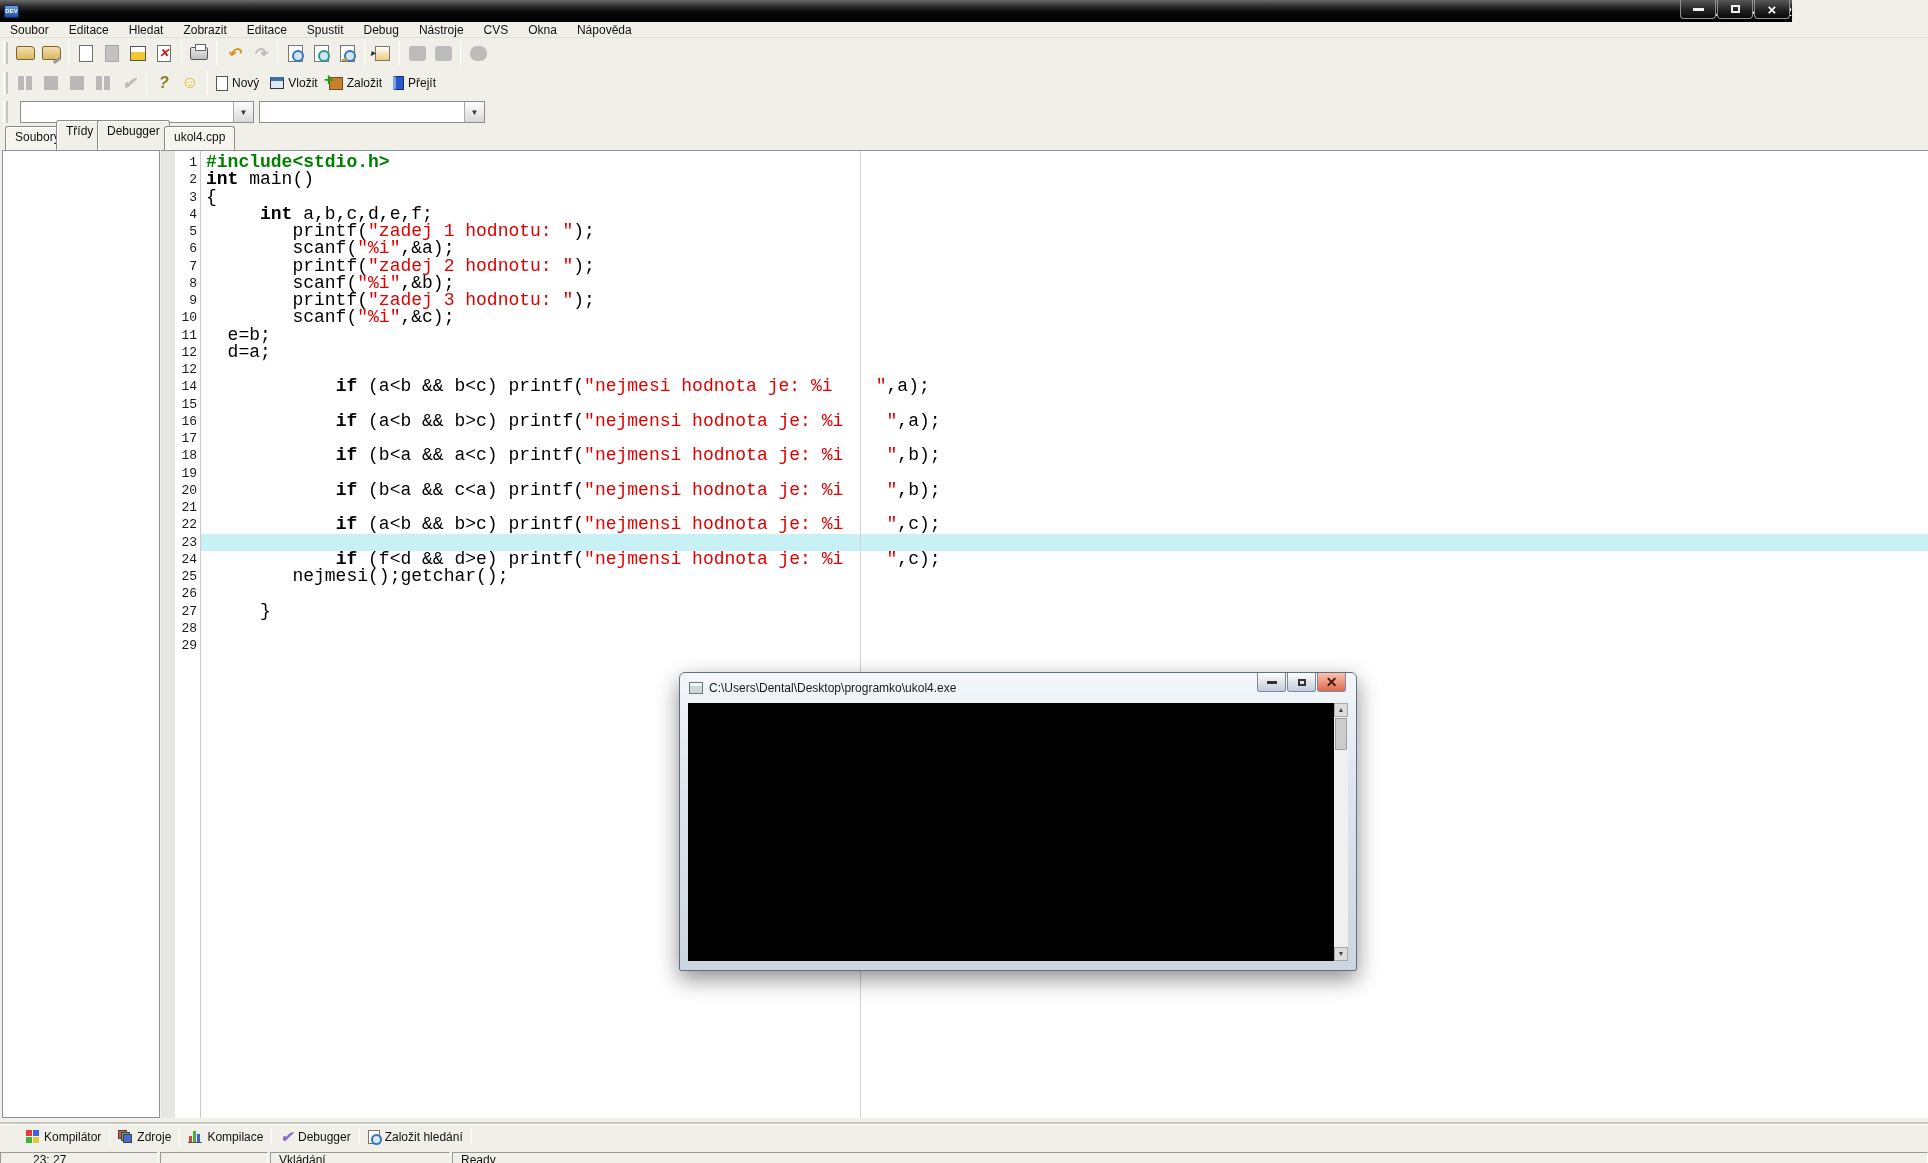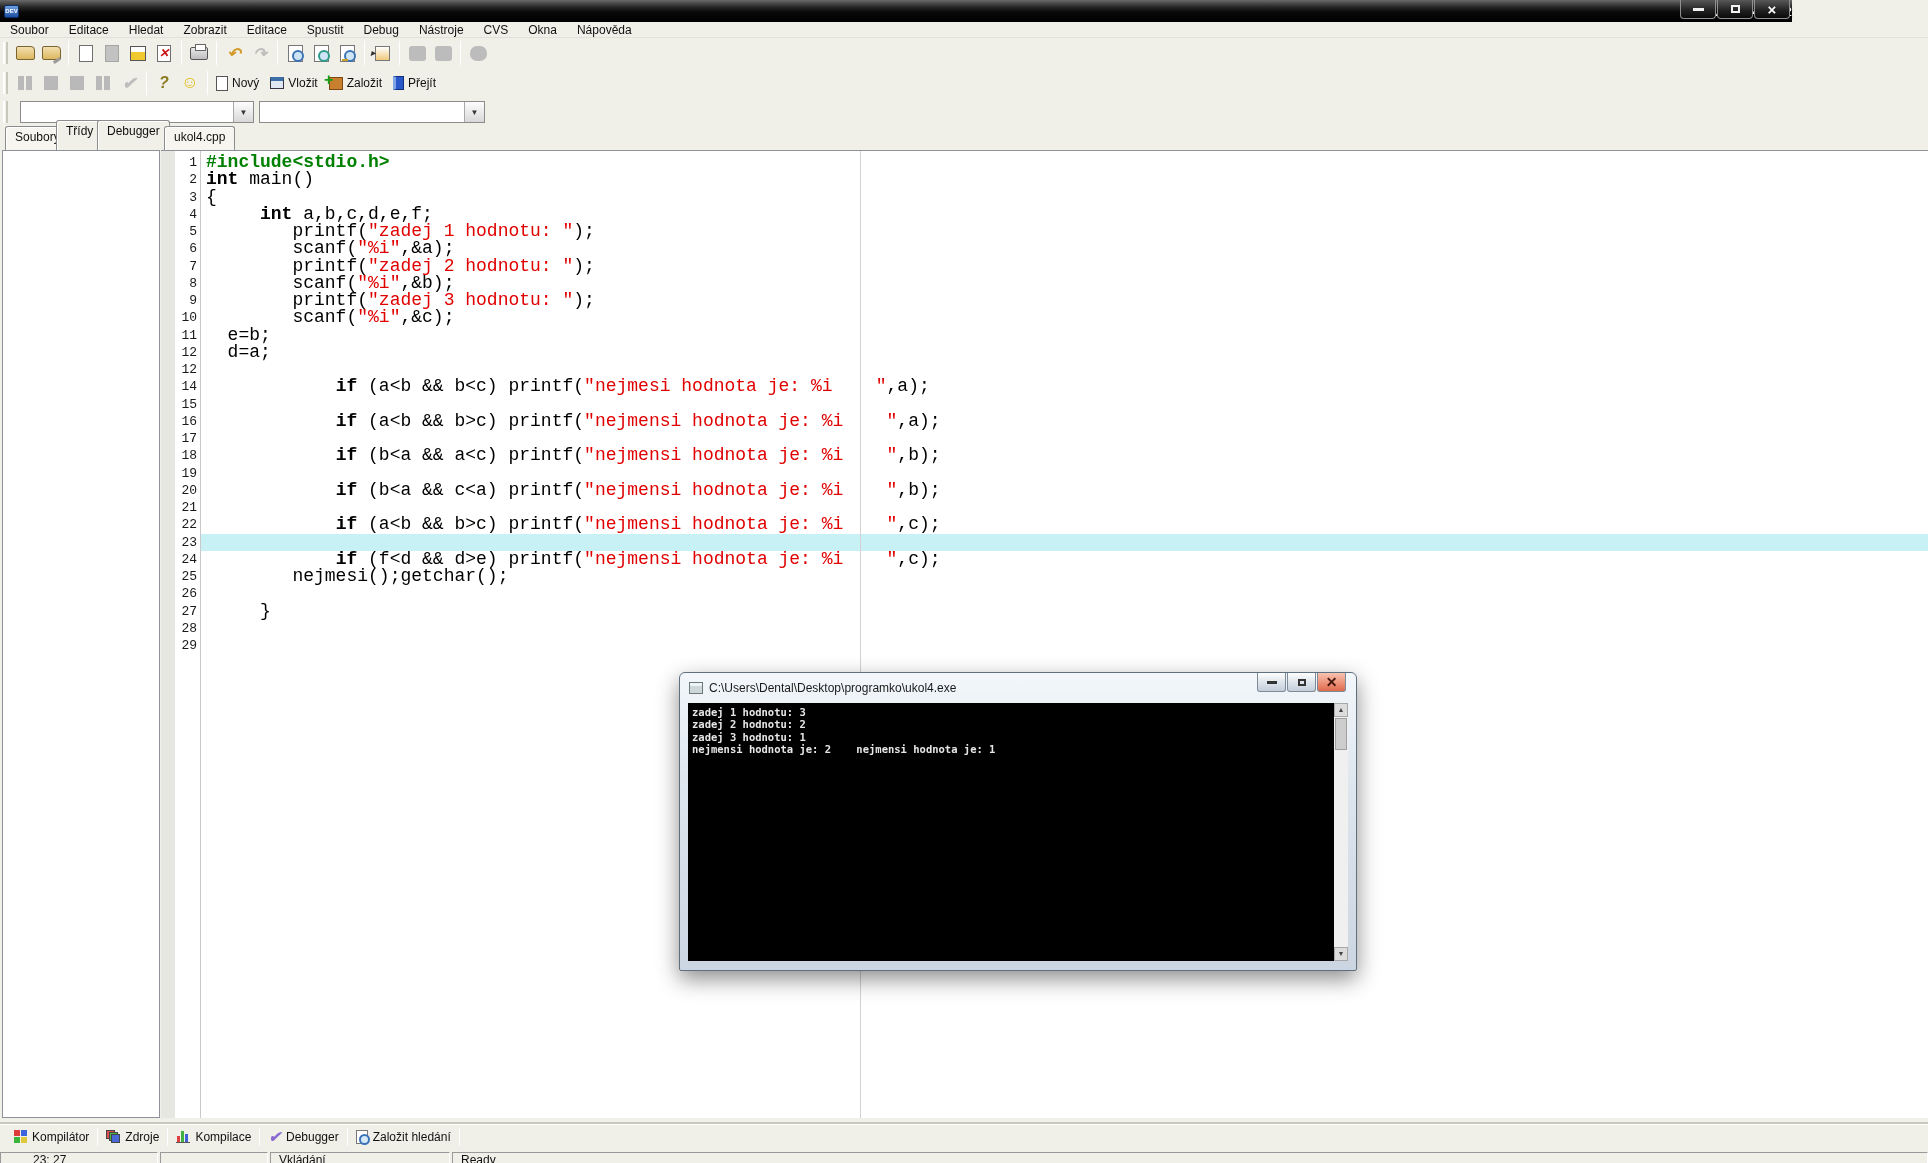--- a/index.html
+++ b/index.html
@@ -129,21 +129,21 @@
     color:#e6e6e6; }
   #console-text div { height:12.4px; line-height:12.4px; white-space:pre; }
   #console-scrollbar { position:absolute; right:0; top:0; bottom:0; width:14px; background:#f0f0f0; }
   .sb-arrow { position:absolute; left:0; width:14px; height:14px; background:#dcdcdc;
     border:1px solid #a8a8a8; font-size:7px; color:#444; text-align:center; line-height:12px; }
   #sb-up { top:0; } #sb-down { bottom:0; }
   #sb-thumb { position:absolute; left:1px; top:15px; width:12px; height:32px; background:#cdcdcd; border:1px solid #9f9f9f; }
 
   
   #bottomtabs { position:absolute; left:0; top:1124px; width:1928px; height:24px; background:#f0efe8;
-    border-top:1px solid #fff; box-shadow:0 -2px 0 #c9c8bd; display:flex; align-items:center; padding-left:6px; }
+    border-top:1px solid #fff; box-shadow:0 -2px 0 #c9c8bd; display:flex; align-items:center; padding-left:18px; }
   .btab { display:flex; align-items:center; gap:5px; padding:0 8px; height:22px; color:#111; }
   .btab-sep { width:1px; height:18px; background:#b9b8ae; border-right:1px solid #fff; }
   .i-grid { width:13px; height:13px; display:grid; grid-template-columns:6px 6px; grid-template-rows:6px 6px; gap:1px; }
   .i-grid i:nth-child(1){background:#e03c3c;} .i-grid i:nth-child(2){background:#3c64dc;}
   .i-grid i:nth-child(3){background:#3cb43c;} .i-grid i:nth-child(4){background:#e0c83c;}
   .i-sheets { width:14px; height:13px; position:relative; }
   .i-sheets i { position:absolute; width:9px; height:9px; border:1px solid #444; }
   .i-sheets i:nth-child(1){ left:0; top:0; background:#e05050; }
   .i-sheets i:nth-child(2){ left:3px; top:2px; background:#48b848; }
   .i-sheets i:nth-child(3){ left:5px; top:4px; background:#4868d8; }
@@ -402,26 +402,20 @@
         </div>
       <div class="cbtn">
           <span class="cglyph-restore"></span>
         </div>
       <div class="cbtn close">
           <span class="cglyph-close">✕</span>
         </div>
     </div>
   </div>
   <div id="console-screen">
-    <div id="console-text">
-        <div>zadej 1 hodnotu: 3</div>
-        <div>zadej 2 hodnotu: 2</div>
-        <div>zadej 3 hodnotu: 1</div>
-        <div>nejmensi hodnota je: 2    nejmensi hodnota je: 1</div>
-      </div>
     <div id="console-scrollbar">
       <div id="sb-up" class="sb-arrow">▲</div>
       <div id="sb-thumb"></div>
       <div id="sb-down" class="sb-arrow">▼</div>
     </div>
   </div>
 </div>
 
 <div id="bottomtabs">
   <div class="btab">

